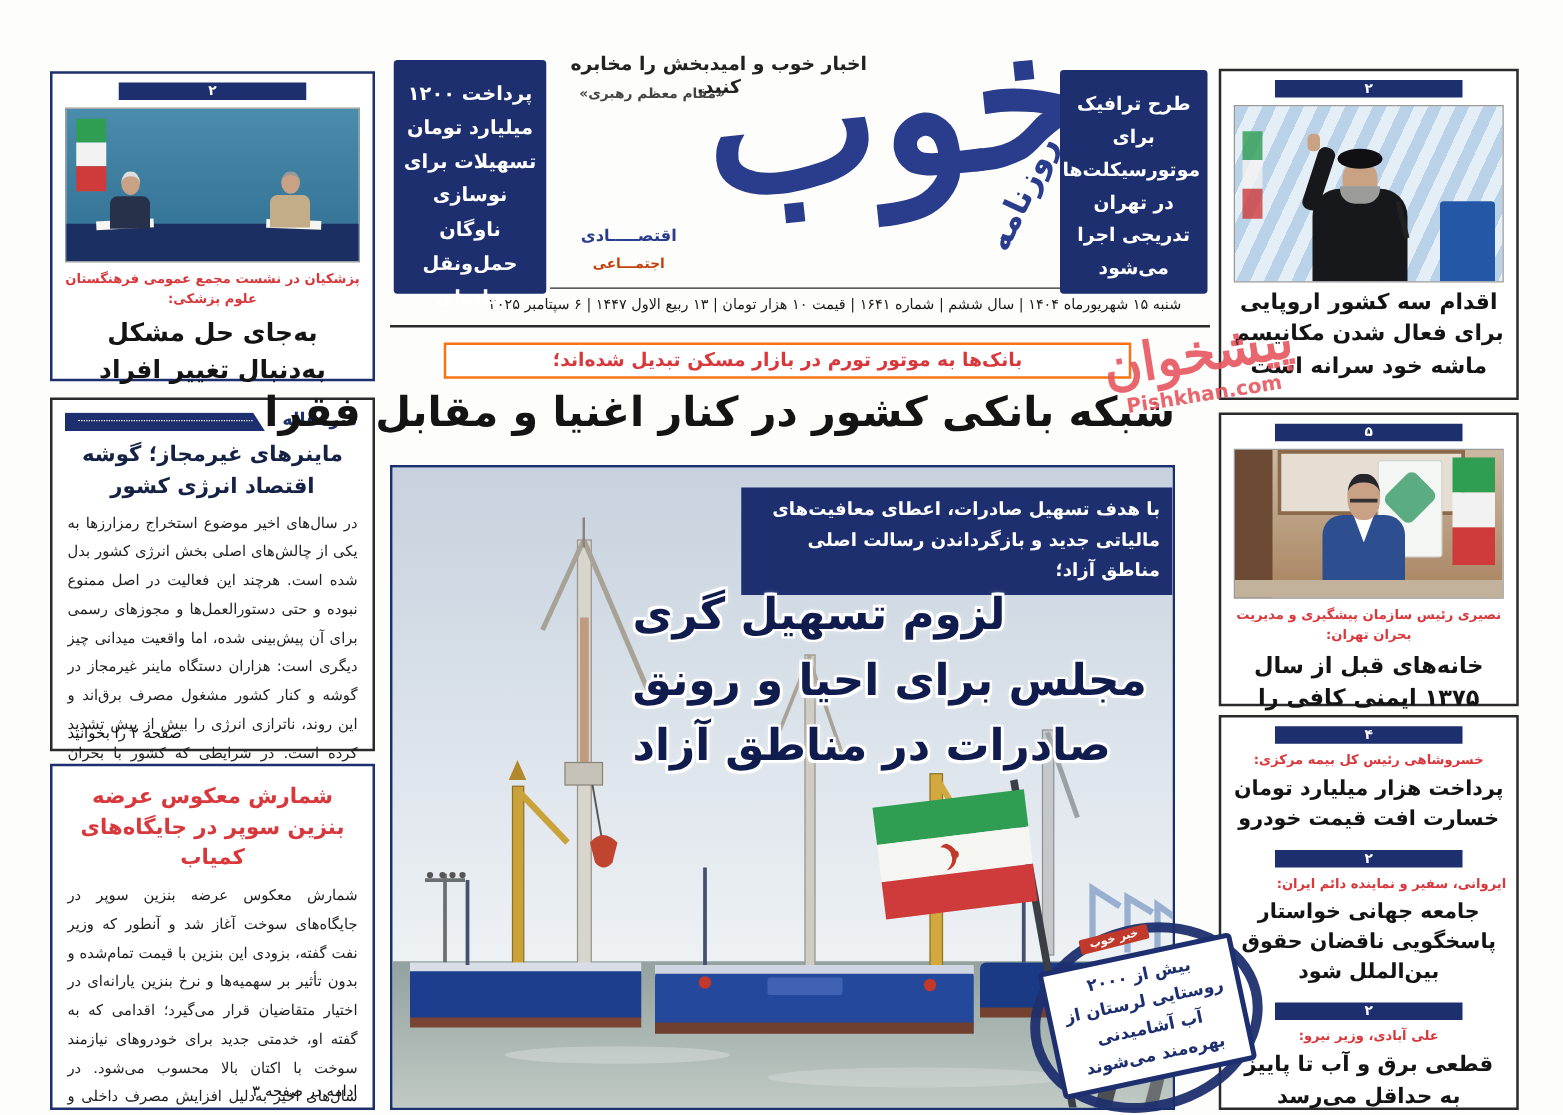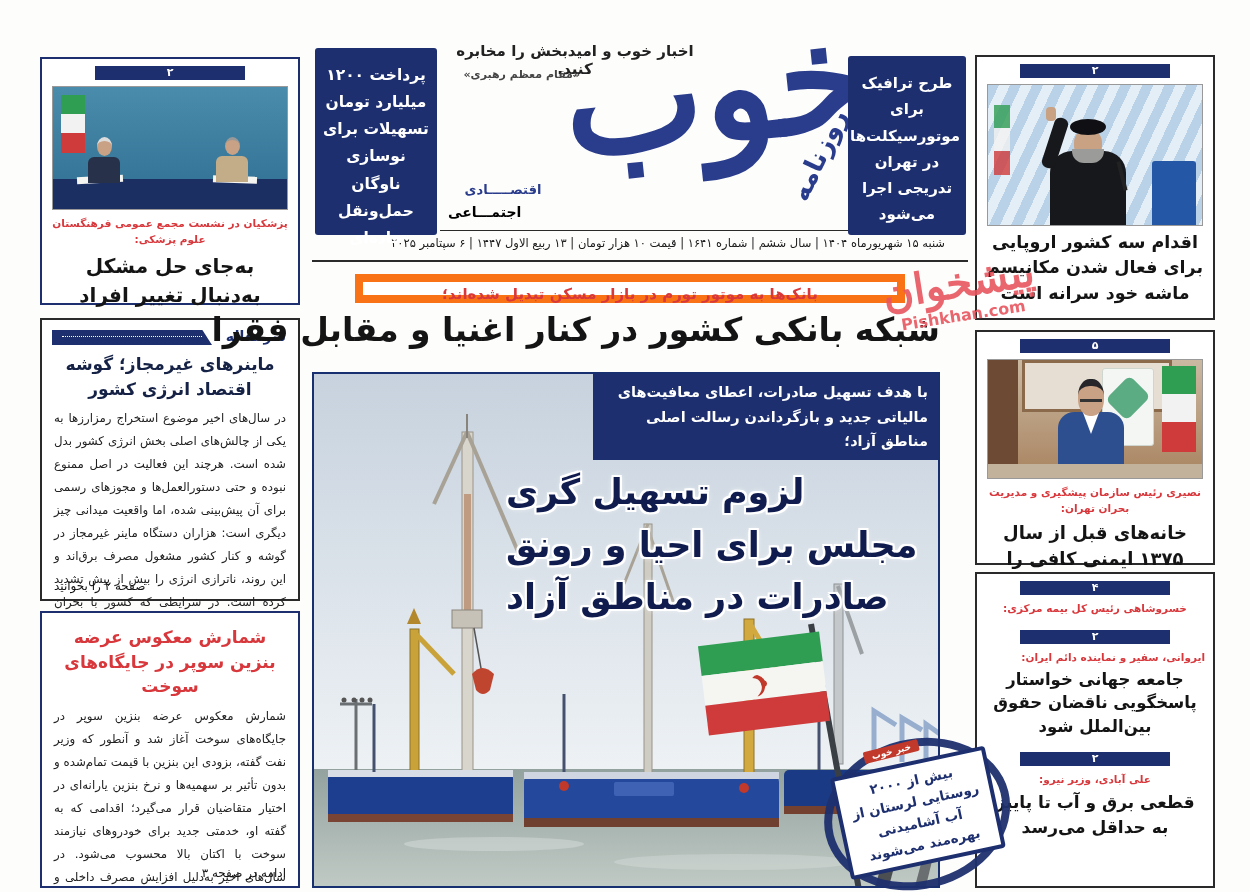--- a/index.html
+++ b/index.html
@@ -30,21 +30,21 @@
 </head>
 <body>
 
 <div class="abs" style="left:440px;top:10px;width:430px;height:250px;">
   <div class="abs fa" style="left:10px;top:32px;width:250px;font-size:15px;font-weight:bold;color:#222;text-align:center;">اخبار خوب و امیدبخش را مخابره کنید.</div>
   <div class="abs fa" style="left:10px;top:58px;width:130px;font-size:11px;font-weight:bold;color:#444;">«مقام معظم رهبری»</div>
   <div class="abs fa" style="left:130px;top:-28px;width:300px;height:215px;font-size:148px;line-height:215px;text-align:center;
               font-weight:bold;color:#2a3c8c;transform:rotate(-6deg);font-family:'DejaVu Serif','Liberation Serif',serif;">خوب</div>
   <div class="abs fa" style="left:330px;top:130px;font-size:26px;font-weight:bold;color:#2a3c8c;transform:rotate(-65deg);">روزنامه</div>
   <div class="abs fa" style="left:8px;top:172px;width:110px;font-size:13px;font-weight:bold;color:#2a3c8c;text-align:center;">اقتصـــــادی</div>
-  <div class="abs fa" style="left:8px;top:194px;width:110px;font-size:14px;font-weight:bold;color:#000000;text-align:left;">اجتمـــاعی</div>
+  <div class="abs fa" style="left:8px;top:194px;width:110px;font-size:11px;font-weight:bold;color:#c2410c;text-align:center;">اجتمـــاعی</div>
 </div>
 
 <div class="abs rule" style="left:440px;top:230px;width:500px;height:1px;"></div>
 <div class="abs fa" style="left:425px;top:236px;width:520px;font-size:11.5px;color:#1a1a1a;text-align:center;white-space:nowrap;">شنبه ۱۵ شهریورماه ۱۴۰۴ | سال ششم | شماره ۱۶۴۱ | قیمت ۱۰ هزار تومان | ۱۳ ربیع الاول ۱۴۴۷ | ۶ سپتامبر ۲۰۲۵</div>
 <div class="abs rule" style="left:312px;top:260px;width:656px;height:2px;"></div>
 
 <div class="abs fa navy-promo" style="left:315px;top:48px;width:122px;height:187px;">پرداخت ۱۲۰۰ میلیارد تومان تسهیلات برای نوسازی ناوگان حمل‌ونقل جاده‌ای</div>
 <div class="abs fa navy-promo" style="left:848px;top:56px;width:118px;height:179px;font-size:15px;">طرح ترافیک برای موتورسیکلت‌ها در تهران تدریجی اجرا می‌شود</div>
 
 <div class="abs story-box" style="left:40px;top:57px;width:260px;height:248px;">
@@ -77,26 +77,26 @@
     <div style="border-top:1.5px dotted #fff;margin:6px 10px 0;"></div>
   </div>
   <div class="ttl fa" style="margin:32px 12px 6px;font-size:17px;color:#152246;">ماینرهای غیرمجاز؛ گوشه اقتصاد انرژی کشور</div>
   <div class="fa" style="margin:2px 12px 0;">
     <p class="bodytxt" style="margin:0;">در سال‌های اخیر موضوع استخراج رمزارزها به یکی از چالش‌های اصلی بخش انرژی کشور بدل شده است. هرچند این فعالیت در اصل ممنوع نبوده و حتی دستورالعمل‌ها و مجوزهای رسمی برای آن پیش‌بینی شده، اما واقعیت میدانی چیز دیگری است: هزاران دستگاه ماینر غیرمجاز در گوشه و کنار کشور مشغول مصرف برق‌اند و این روند، ناترازی انرژی را بیش از پیش تشدید کرده است. در شرایطی که کشور با بحران تأمین برق در تابستان و...</p>
   </div>
   <div class="abs fa more" style="left:12px;bottom:6px;">صفحه ۲ را بخوانید</div>
 </div>
 
 <div class="abs story-box" style="left:40px;top:611px;width:260px;height:277px;">
-  <div class="ttl fa" style="margin:12px 14px 6px;font-size:17px;color:#d8383c;">شمارش معکوس عرضه بنزین سوپر در جایگاه‌های سوخت</div>
+  <div class="ttl fa" style="margin:12px 14px 6px;font-size:17px;color:#d8383c;">شمارش معکوس عرضه بنزین سوپر در جایگاه‌های کمیاب</div>
   <p class="bodytxt fa" style="margin:4px 12px 0;">شمارش معکوس عرضه بنزین سوپر در جایگاه‌های سوخت آغاز شد و آنطور که وزیر نفت گفته، بزودی این بنزین با قیمت تمام‌شده و بدون تأثیر بر سهمیه‌ها و نرخ بنزین یارانه‌ای در اختیار متقاضیان قرار می‌گیرد؛ اقدامی که به گفته او، خدمتی جدید برای خودروهای نیازمند سوخت با اکتان بالا محسوب می‌شود. در سال‌های اخیر به‌دلیل افزایش مصرف داخلی و تمرکز پالایشگاه‌ها بر تولید بنزین یورو، توزیع بنزین سوپر در جایگاه‌های کشور به حداقل رسیده و در بسیاری از مناطق کمیاب شده بود. اکنون با صدور مجوز واردات برای بخش خصوصی...</p>
   <div class="abs fa more" style="right:12px;bottom:6px;">ادامه در صفحه ۳</div>
 </div>
 
-<div class="abs fa" style="left:355px;top:274px;width:550px;height:29px;border:8px solid #f97316;background:#fff;">
+<div class="abs fa" style="left:355px;top:274px;width:550px;height:29px;border:2px solid #f97316;background:#fff;">
   <div class="kick" style="font-size:15px;line-height:25px;">بانک‌ها به موتور تورم در بازار مسکن تبدیل شده‌اند؛</div>
 </div>
 <div class="abs fa ttl" style="left:312px;top:306px;width:628px;font-size:33px;white-space:nowrap;letter-spacing:-0.5px;">شبکه بانکی کشور در کنار اغنیا و مقابل فقرا</div>
 
 <div class="abs" style="left:312px;top:372px;width:628px;height:516px;border:2.5px solid #18306f;overflow:hidden;background:#d8e0e8;">
   <svg width="628" height="516" viewBox="0 0 628 516" xmlns="http://www.w3.org/2000/svg">
     <defs>
       <linearGradient id="sky" x1="0" y1="0" x2="0" y2="1">
         <stop offset="0" stop-color="#c7d2de"></stop>
           <stop offset="1" stop-color="#eef2f5"></stop>
@@ -171,21 +171,21 @@
       <rect x="388" y="292" width="122" height="30" fill="#f5f6f2"></rect>
       <rect x="388" y="322" width="122" height="30" fill="#cf3a3a"></rect>
       <path d="M444 298 q8 4 6 12 q-2 8 -9 9 q7 -6 5 -12 q-1 -6 -8 -7 q3 -3 6 -2 z" fill="#c0392b"></path>
       <circle cx="449" cy="307" r="3" fill="#c0392b"></circle>
     </g>
 
     <path d="M560 516 l26 -86 10 3 -22 83 z" fill="#4c4f52"></path>
     <path d="M600 516 l16 -60 9 2 -14 58 z" fill="#6a6e71"></path>
   </svg>
 
-  <div class="abs fa" style="right:0;top:0;width:345px;background:#1d2f6e;padding:6px 10px;">
+  <div class="abs fa" style="right:0;top:16px;width:345px;background:#1d2f6e;padding:6px 10px;">
     <div style="color:#fff;font-weight:bold;font-size:14.5px;line-height:1.7;text-align:right;">با هدف تسهیل صادرات، اعطای معافیت‌های مالیاتی جدید و بازگرداندن رسالت اصلی مناطق آزاد؛</div>
   </div>
   <div class="abs fa outline-head" style="right:12px;top:92px;width:420px;font-size:35px;">لزوم تسهیل گری مجلس برای احیا و رونق صادرات در مناطق آزاد</div>
 </div>
 
 <div class="abs story-box dark" style="left:975px;top:55px;width:240px;height:265px;">
   <div class="nbar fa">۲</div>
   <div class="miniphoto" style="margin:6px 10px 0;height:140px;background:repeating-linear-gradient(115deg,#b9d2e8 0 10px,#e4eef6 10px 20px);">
     <div class="abs" style="left:6px;top:20px;width:16px;height:70px;opacity:.8;">
       <div style="height:23px;background:#2f9e53;"></div>
@@ -228,20 +228,21 @@
     <div class="abs" style="left:0;bottom:0;width:100%;height:14px;background:#c3b29b;"></div>
   </div>
   <div class="kick fa" style="margin:6px 8px 0;">نصیری رئیس سازمان پیشگیری و مدیریت بحران تهران:</div>
   <div class="ttl fa" style="margin:3px 10px 0;font-size:18px;">خانه‌های قبل از سال ۱۳۷۵ ایمنی کافی را ندارند</div>
 </div>
 
 <div class="abs story-box dark" style="left:975px;top:572px;width:240px;height:316px;">
   <div style="padding-bottom:6px;">
     <div class="nbar fa">۴</div>
     <div class="kick fa" style="margin:6px 8px 0;">خسروشاهی رئیس کل بیمه مرکزی:</div>
+    <div class="ttl fa" style="margin:2px 10px 0;font-size:16.5px;">پرداخت هزار میلیارد تومان خسارت افت قیمت خودرو</div>
   </div>
   <div style="padding-bottom:6px;">
     <div class="nbar fa">۲</div>
     <div class="kick fa" style="margin:6px 8px 0;text-align:right;">ایروانی، سفیر و نماینده دائم ایران:</div>
     <div class="ttl fa" style="margin:2px 10px 0;font-size:16.5px;">جامعه جهانی خواستار پاسخگویی ناقضان حقوق بین‌الملل شود</div>
   </div>
   <div>
     <div class="nbar fa">۲</div>
     <div class="kick fa" style="margin:6px 8px 0;">علی آبادی، وزیر نیرو:</div>
     <div class="ttl fa" style="margin:2px 10px 0;font-size:17px;">قطعی برق و آب تا پاییز به حداقل می‌رسد</div>

